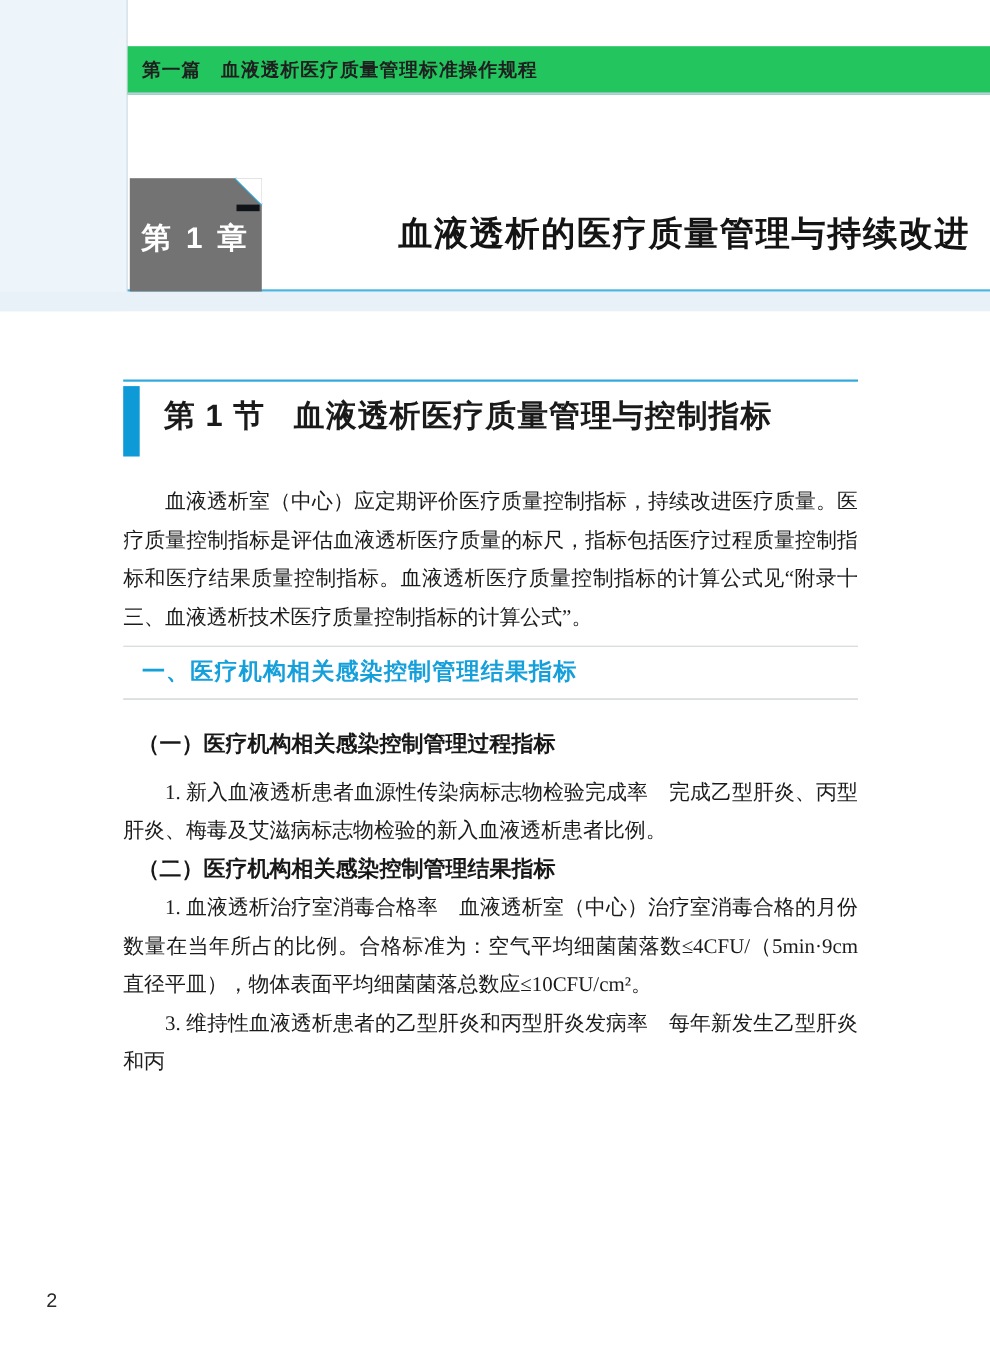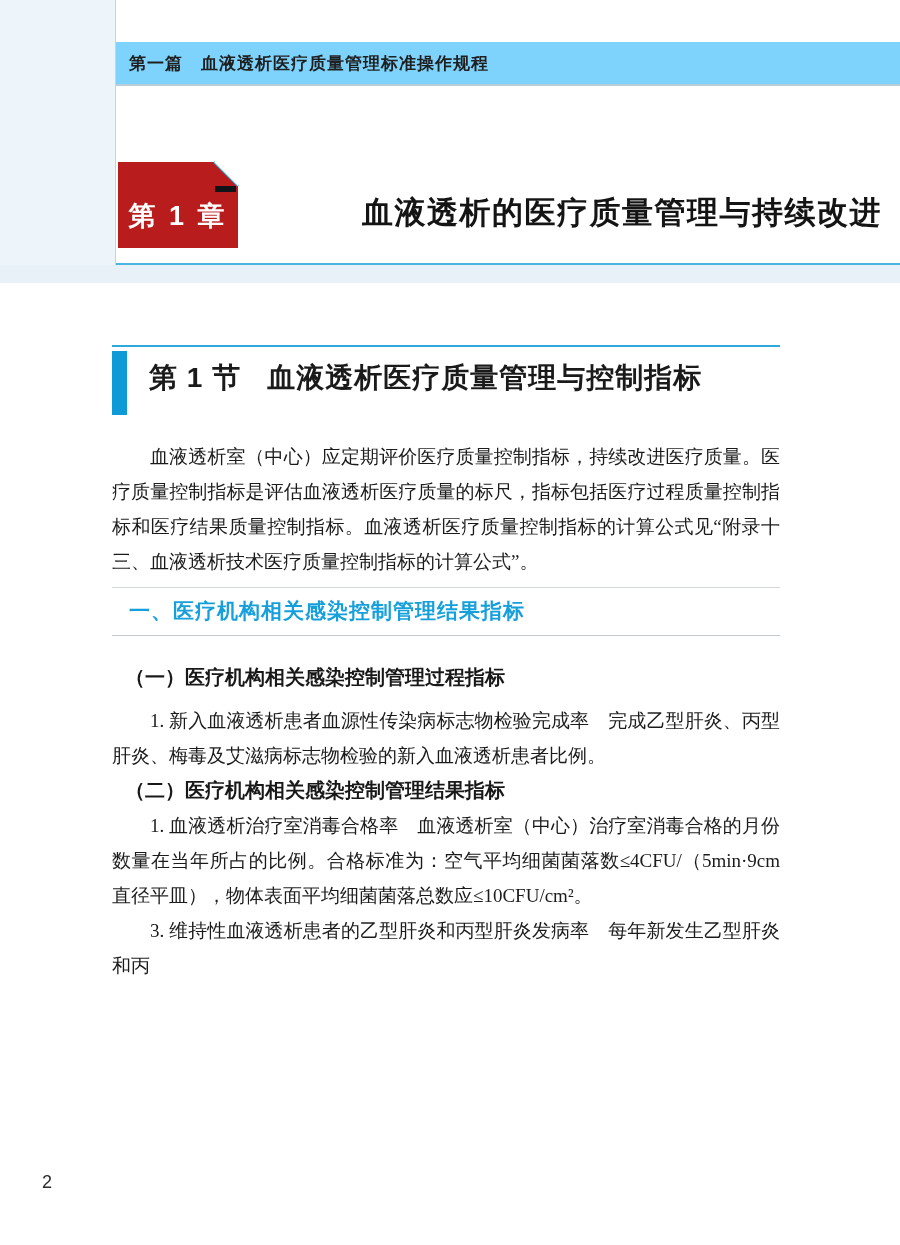--- a/index.html
+++ b/index.html
@@ -13,31 +13,31 @@
     color: #1c1c1c;
   }
 
   
   .left-strip { position: absolute; left: 0; top: 0; width: 115px; height: 283px; background: #eef5fa; }
   .left-divider { position: absolute; left: 115px; top: 0; width: 1px; height: 266px; background: #c6d4de; }
 
   
   .running-header {
     position: absolute; left: 116px; top: 42px; width: 784px; height: 44px;
-    background: #7dd3fc; border-bottom: 2px solid #b9cedb;
+    background: #22c55e; border-bottom: 2px solid #b9cedb;
     display: flex; align-items: center; padding-left: 13px;
   }
   .running-header .rh-text { font-size: 17px; font-weight: bold; color: #1f1f1f; letter-spacing: 1px; }
 
   
   .chapter-underband { position: absolute; left: 0; top: 265px; width: 900px; height: 18px; background: #e9f1f8; }
   .chapter-underline { position: absolute; left: 116px; top: 263px; width: 784px; height: 2px; background: #4ab4e2; }
   .chapter-badge {
-    position: absolute; left: 118px; top: 162px; width: 120px; height: 86px;
-    background: #b91c1c;
+    position: absolute; left: 118px; top: 162px; width: 120px; height: 103px;
+    background: #737373;
   }
   .chapter-badge .fold-triangle {
     position: absolute; top: 0; right: 0; width: 0; height: 0;
     border-top: 24px solid #ffffff; border-left: 24px solid transparent;
   }
   .chapter-badge .fold-edge {
     position: absolute; top: 11px; right: -5px; width: 34px; height: 2px;
     background: #2fa9dc; transform: rotate(45deg);
   }
   .chapter-badge .fold-bar {

